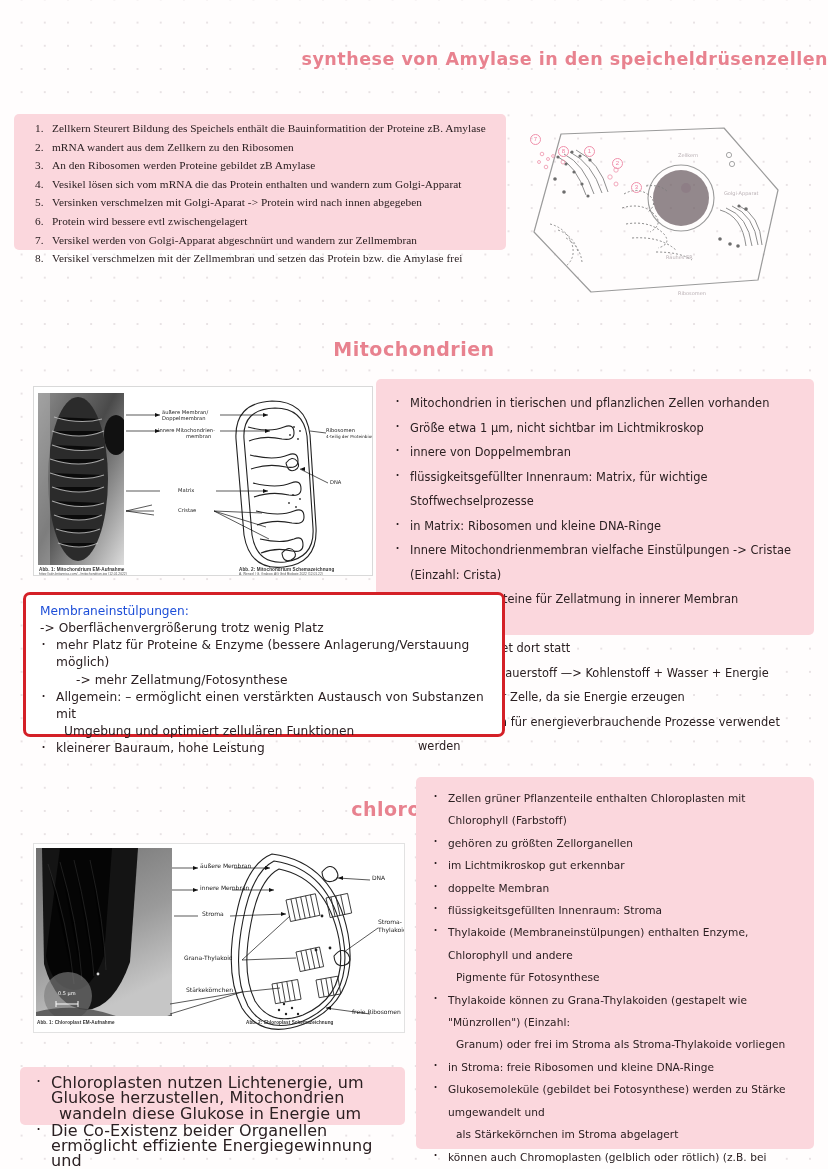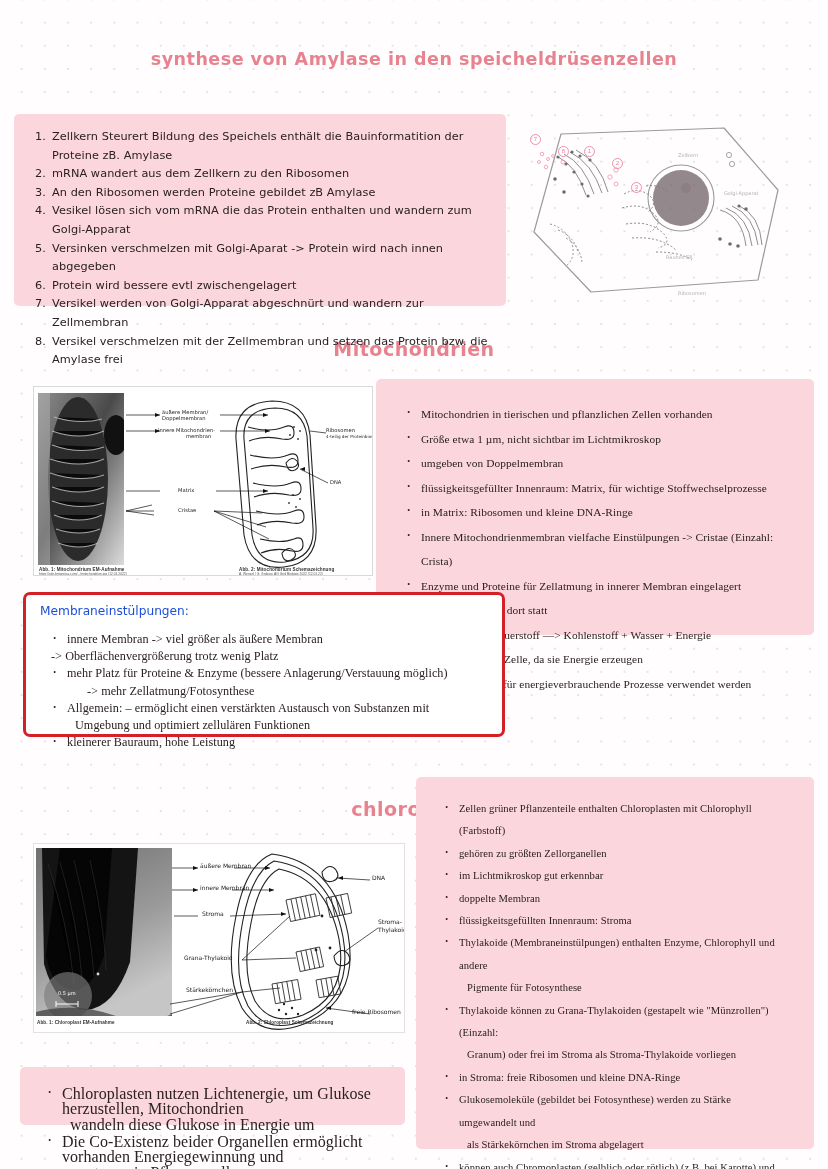--- a/index.html
+++ b/index.html
@@ -20,35 +20,36 @@
   
   .heading {
     position: absolute;
     width: 100%;
     text-align: center;
     color: #e8828f;
     font-family: "DejaVu Sans", sans-serif;
     font-weight: bold;
     letter-spacing: 0.5px;
   }
-  #h-synthese { top: 49px; left: 0; font-size: 17.5px; }
+  #h-synthese { top: 49px; left: 0; font-size: 17.5px; text-align: right; }
   #h-mito     { top: 338px; left: 0; font-size: 19px; }
   #h-chloro   { top: 798px; left: 0; font-size: 19px; }
 
   
   .pink-panel {
     position: absolute;
     background: #fbd7dd;
     border-radius: 5px;
   }
 
   
   #panel-synthese {
-    left: 14px; top: 114px; width: 492px; height: 192px;
-    padding: 14px 12px 8px 12px;
+    left: 14px; top: 114px; width: 492px; height: 136px;
+    padding: 5px 12px 8px 12px;
+    font-family: Liberation Serif, serif;
   }
   #panel-synthese ol {
     margin: 0; padding: 0; list-style: none;
     counter-reset: step;
   }
   #panel-synthese li {
     counter-increment: step;
     position: relative;
     padding-left: 26px;
     font-size: 11.3px;
@@ -72,21 +73,21 @@
   #panel-chloro-facts {
     left: 416px; top: 777px; width: 398px; height: 372px;
     padding: 10px 12px 8px 12px;
   }
   
   #panel-summary {
     left: 20px; top: 1067px; width: 385px; height: 58px;
     padding: 8px 11px;
   }
 
-  .bullets { margin: 11px; padding: 0; list-style: none; font-family: Liberation Serif, serif; }
+  .bullets { margin: 0; padding: 0; list-style: none; }
   .bullets > li {
     position: relative;
     padding-left: 20px;
     color: #2b2022;
     letter-spacing: 0.05px;
   }
   .bullets > li.b::before {
     content: "\00B7";
     position: absolute;
     left: 5px; top: -1px;
@@ -276,21 +277,21 @@
   <div class="lbl-pink" style="left:172px; top:40px;">Zellkern</div>
   <div class="lbl-pink" style="left:218px; top:78px;">Golgi-Apparat</div>
   <div class="lbl-pink" style="left:160px; top:142px;">Rauhes ER</div>
   <div class="lbl-pink" style="left:172px; top:178px;">Ribosomen</div>
 </div>
 
 <div class="pink-panel" id="panel-mito-facts">
   <ul class="bullets">
     <li class="b">Mitochondrien in tierischen und pflanzlichen Zellen vorhanden</li>
     <li class="b">Größe etwa 1 µm, nicht sichtbar im Lichtmikroskop</li>
-    <li class="b">umgeben von Doppelmembran</li>
+    <li class="b">innere von Doppelmembran</li>
     <li class="b">flüssigkeitsgefüllter Innenraum: Matrix, für wichtige Stoffwechselprozesse</li>
     <li class="b">in Matrix: Ribosomen und kleine DNA-Ringe</li>
     <li class="b">Innere Mitochondrienmembran vielfache Einstülpungen -&gt; Cristae (Einzahl: Crista)</li>
     <li class="b">Enzyme und Proteine für Zellatmung in innerer Membran eingelagert</li>
     <li class="b">Zellatmung findet dort statt</li>
     <li class="sub">-&gt; Glukose + Sauerstoff —&gt; Kohlenstoff + Wasser + Energie</li>
     <li class="b">„Kraftwerke“ der Zelle, da sie Energie erzeugen</li>
     <li class="sub">-&gt;Energie kann für energieverbrauchende Prozesse verwendet werden</li>
   </ul>
 </div>
@@ -389,21 +390,20 @@
 
   <div class="fig-caption" style="left:5px;  top:180px;">Abb. 1: Mitochondrium EM-Aufnahme</div>
   <div class="fig-sub" style="left:5px;  top:185px;">https://cdn.britannica.com/.../mitochondrion.jpg (12.01.2022)</div>
   <div class="fig-caption" style="left:205px; top:180px;">Abb. 2: Mitochondrium Schemazeichnung</div>
   <div class="fig-sub" style="left:205px; top:185px;">A. Wenzel / G. Grabow, AG Grid Biologie 2022 (12.01.22)</div>
 </div>
 
 <div id="panel-membran">
   <div class="title">Membraneinstülpungen:</div>
   <ul class="bullets">
-    <li class="b">innere Membran -&gt; viel größer als äußere Membran</li>
     <li class="nob">-&gt; Oberflächenvergrößerung trotz wenig Platz</li>
     <li class="b">mehr Platz für Proteine &amp; Enzyme (bessere Anlagerung/Verstauung möglich)</li>
     <li class="sub2">-&gt; mehr Zellatmung/Fotosynthese</li>
     <li class="b">Allgemein: – ermöglicht einen verstärkten Austausch von Substanzen mit</li>
     <li class="sub">Umgebung und optimiert zellulären Funktionen</li>
     <li class="b">kleinerer Bauraum, hohe Leistung</li>
   </ul>
 </div>
 
 <div class="figure" id="fig-chloro">
@@ -553,16 +553,16 @@
     <li class="sub">als Stärkekörnchen im Stroma abgelagert</li>
     <li class="b">können auch Chromoplasten (gelblich oder rötlich) (z.B. bei Karotte) und</li>
 
   </ul>
 </div>
 
 <div class="pink-panel" id="panel-summary">
   <ul class="bullets">
     <li class="b">Chloroplasten nutzen Lichtenergie, um Glukose herzustellen, Mitochondrien</li>
     <li class="sub">wandeln diese Glukose in Energie um</li>
-    <li class="b">Die Co-Existenz beider Organellen ermöglicht vorhanden Energiegewinnung und</li>
+    <li class="b">Die Co-Existenz beider Organellen ermöglicht effiziente Energiegewinnung und</li>
     <li class="sub">–nutzung in Pflanzenzellen.</li>
   </ul>
 </div>
 
 </body></html>

